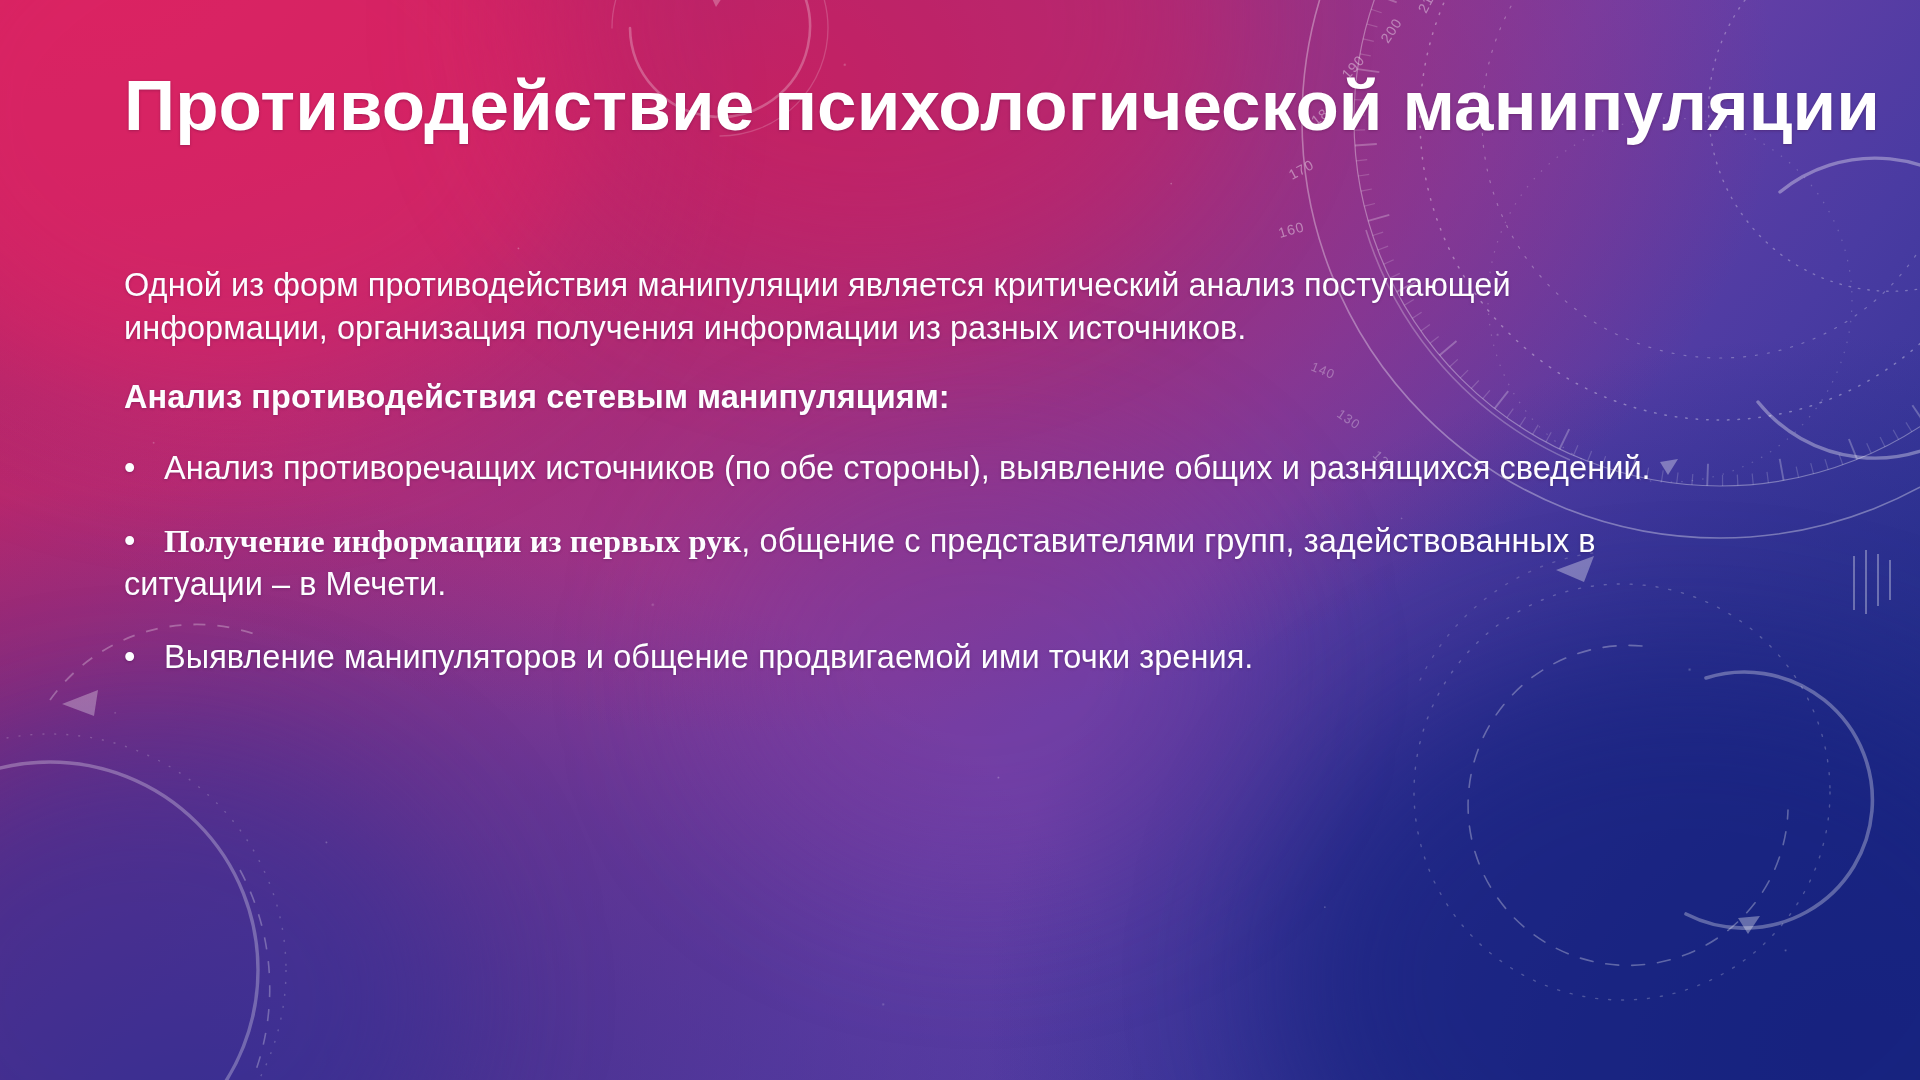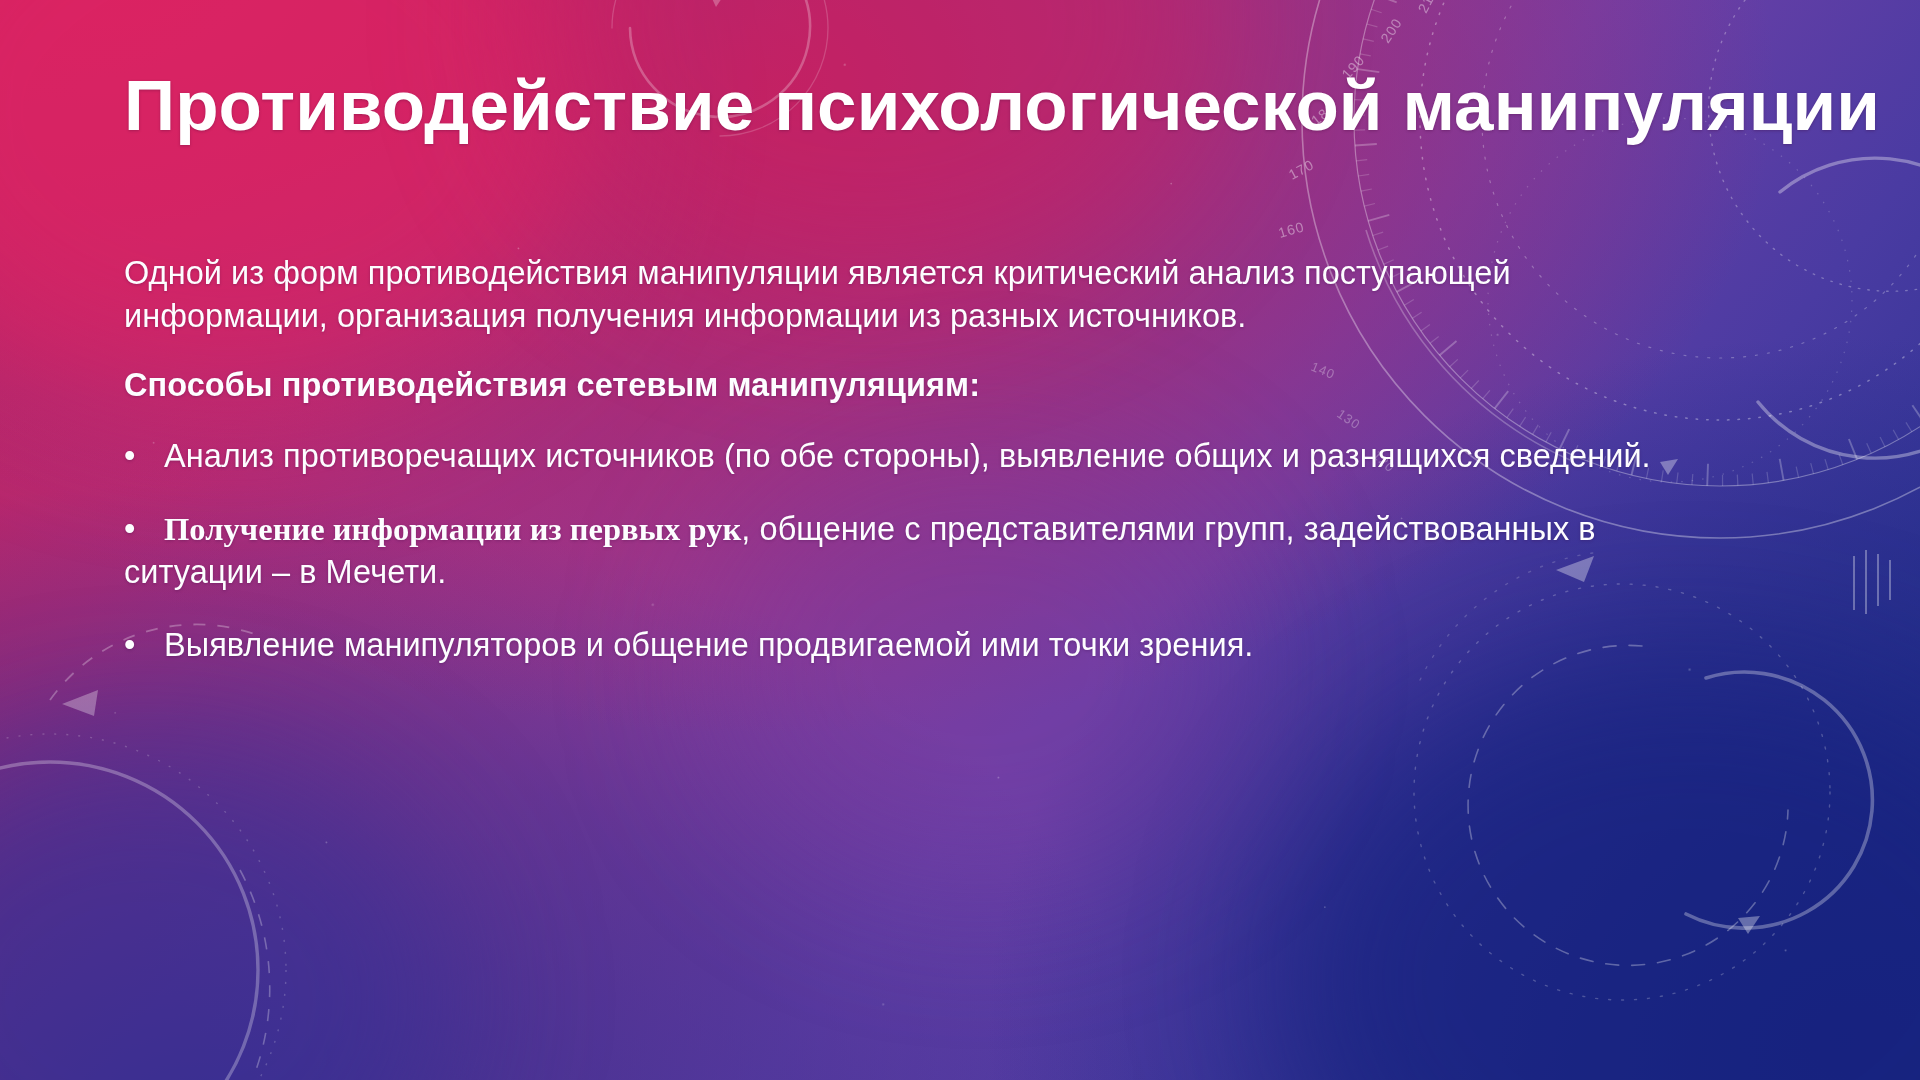--- a/index.html
+++ b/index.html
@@ -55,21 +55,21 @@
   
   #content { position:absolute; inset:0; }
 
   #title {
     position:absolute; left:124px; top:66px;
     font-size:71px; font-weight:700; color:#ffffff;
     letter-spacing:.1px; line-height:1.12;
     text-shadow:0 1px 3px rgba(60,10,50,.30);
   }
 
-  #body { position:absolute; left:124px; top:252px; width:1640px; }
+  #body { position:absolute; left:124px; top:264px; width:1640px; }
 
   .para {
     color:#fdfdff;
     font-size:32.5px;
     font-weight:400;
     line-height:1.33;
     letter-spacing:.05px;
     text-shadow:0 1px 3px rgba(50,10,60,.28);
   }
   .para.p-intro { margin-bottom:26px; max-width:1560px; }
@@ -358,21 +358,21 @@
     </svg>
   </div>
 
   <div id="content">
     <h1 id="title">Противодействие психологической манипуляции</h1>
 
     <div id="body">
 
       <p class="para p-intro">Одной из форм противодействия манипуляции является критический анализ поступающей информации, организация получения информации из разных источников.</p>
 
-      <p class="para p-head">Способы противодействия сетевым манипуляциям:</p>
+      <p class="para p-head">Анализ противодействия сетевым манипуляциям:</p>
 
       <p class="para p-bullet">
         <span class="bullet-glyph">•</span><span>Анализ противоречащих источников (по обе стороны), выявление общих и разнящихся сведений.</span>
       </p>
 
       <p class="para p-bullet">
         <span class="bullet-glyph">•</span><span class="b-strong">Получение информации из первых рук</span><span>, общение с представителями групп, задействованных в ситуации – в Мечети.</span>
       </p>
 
       <p class="para p-bullet tight">

